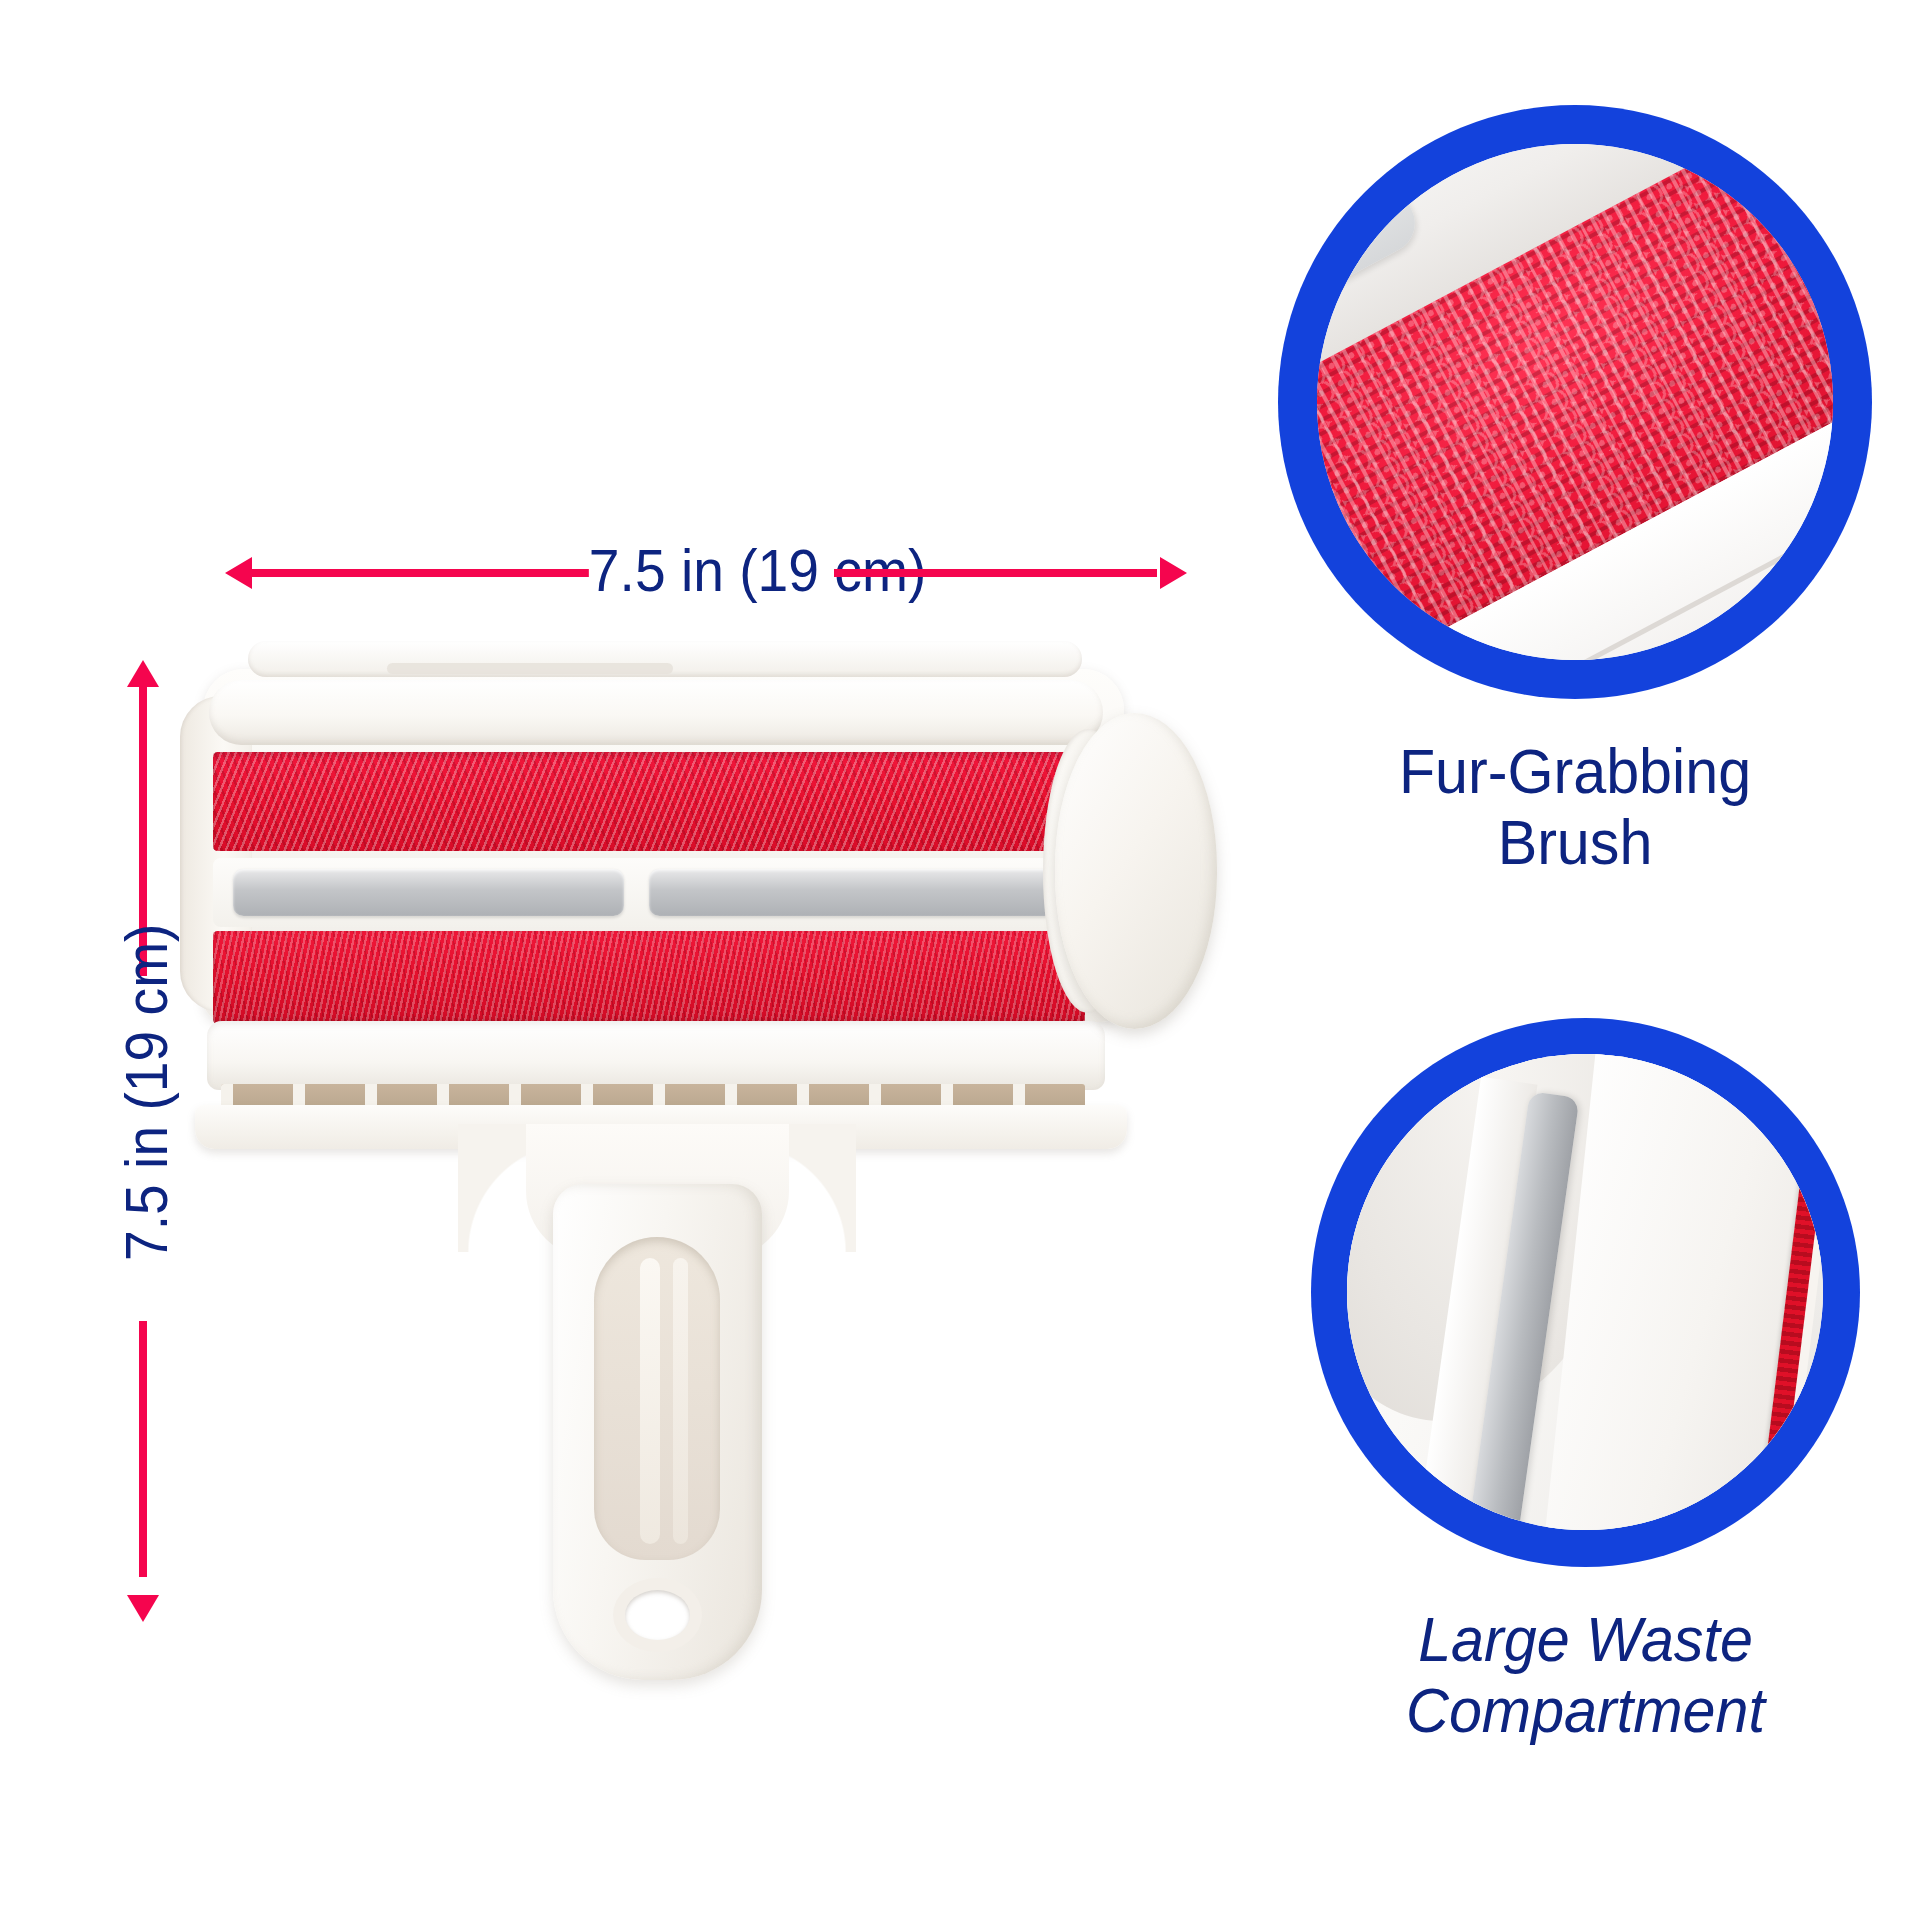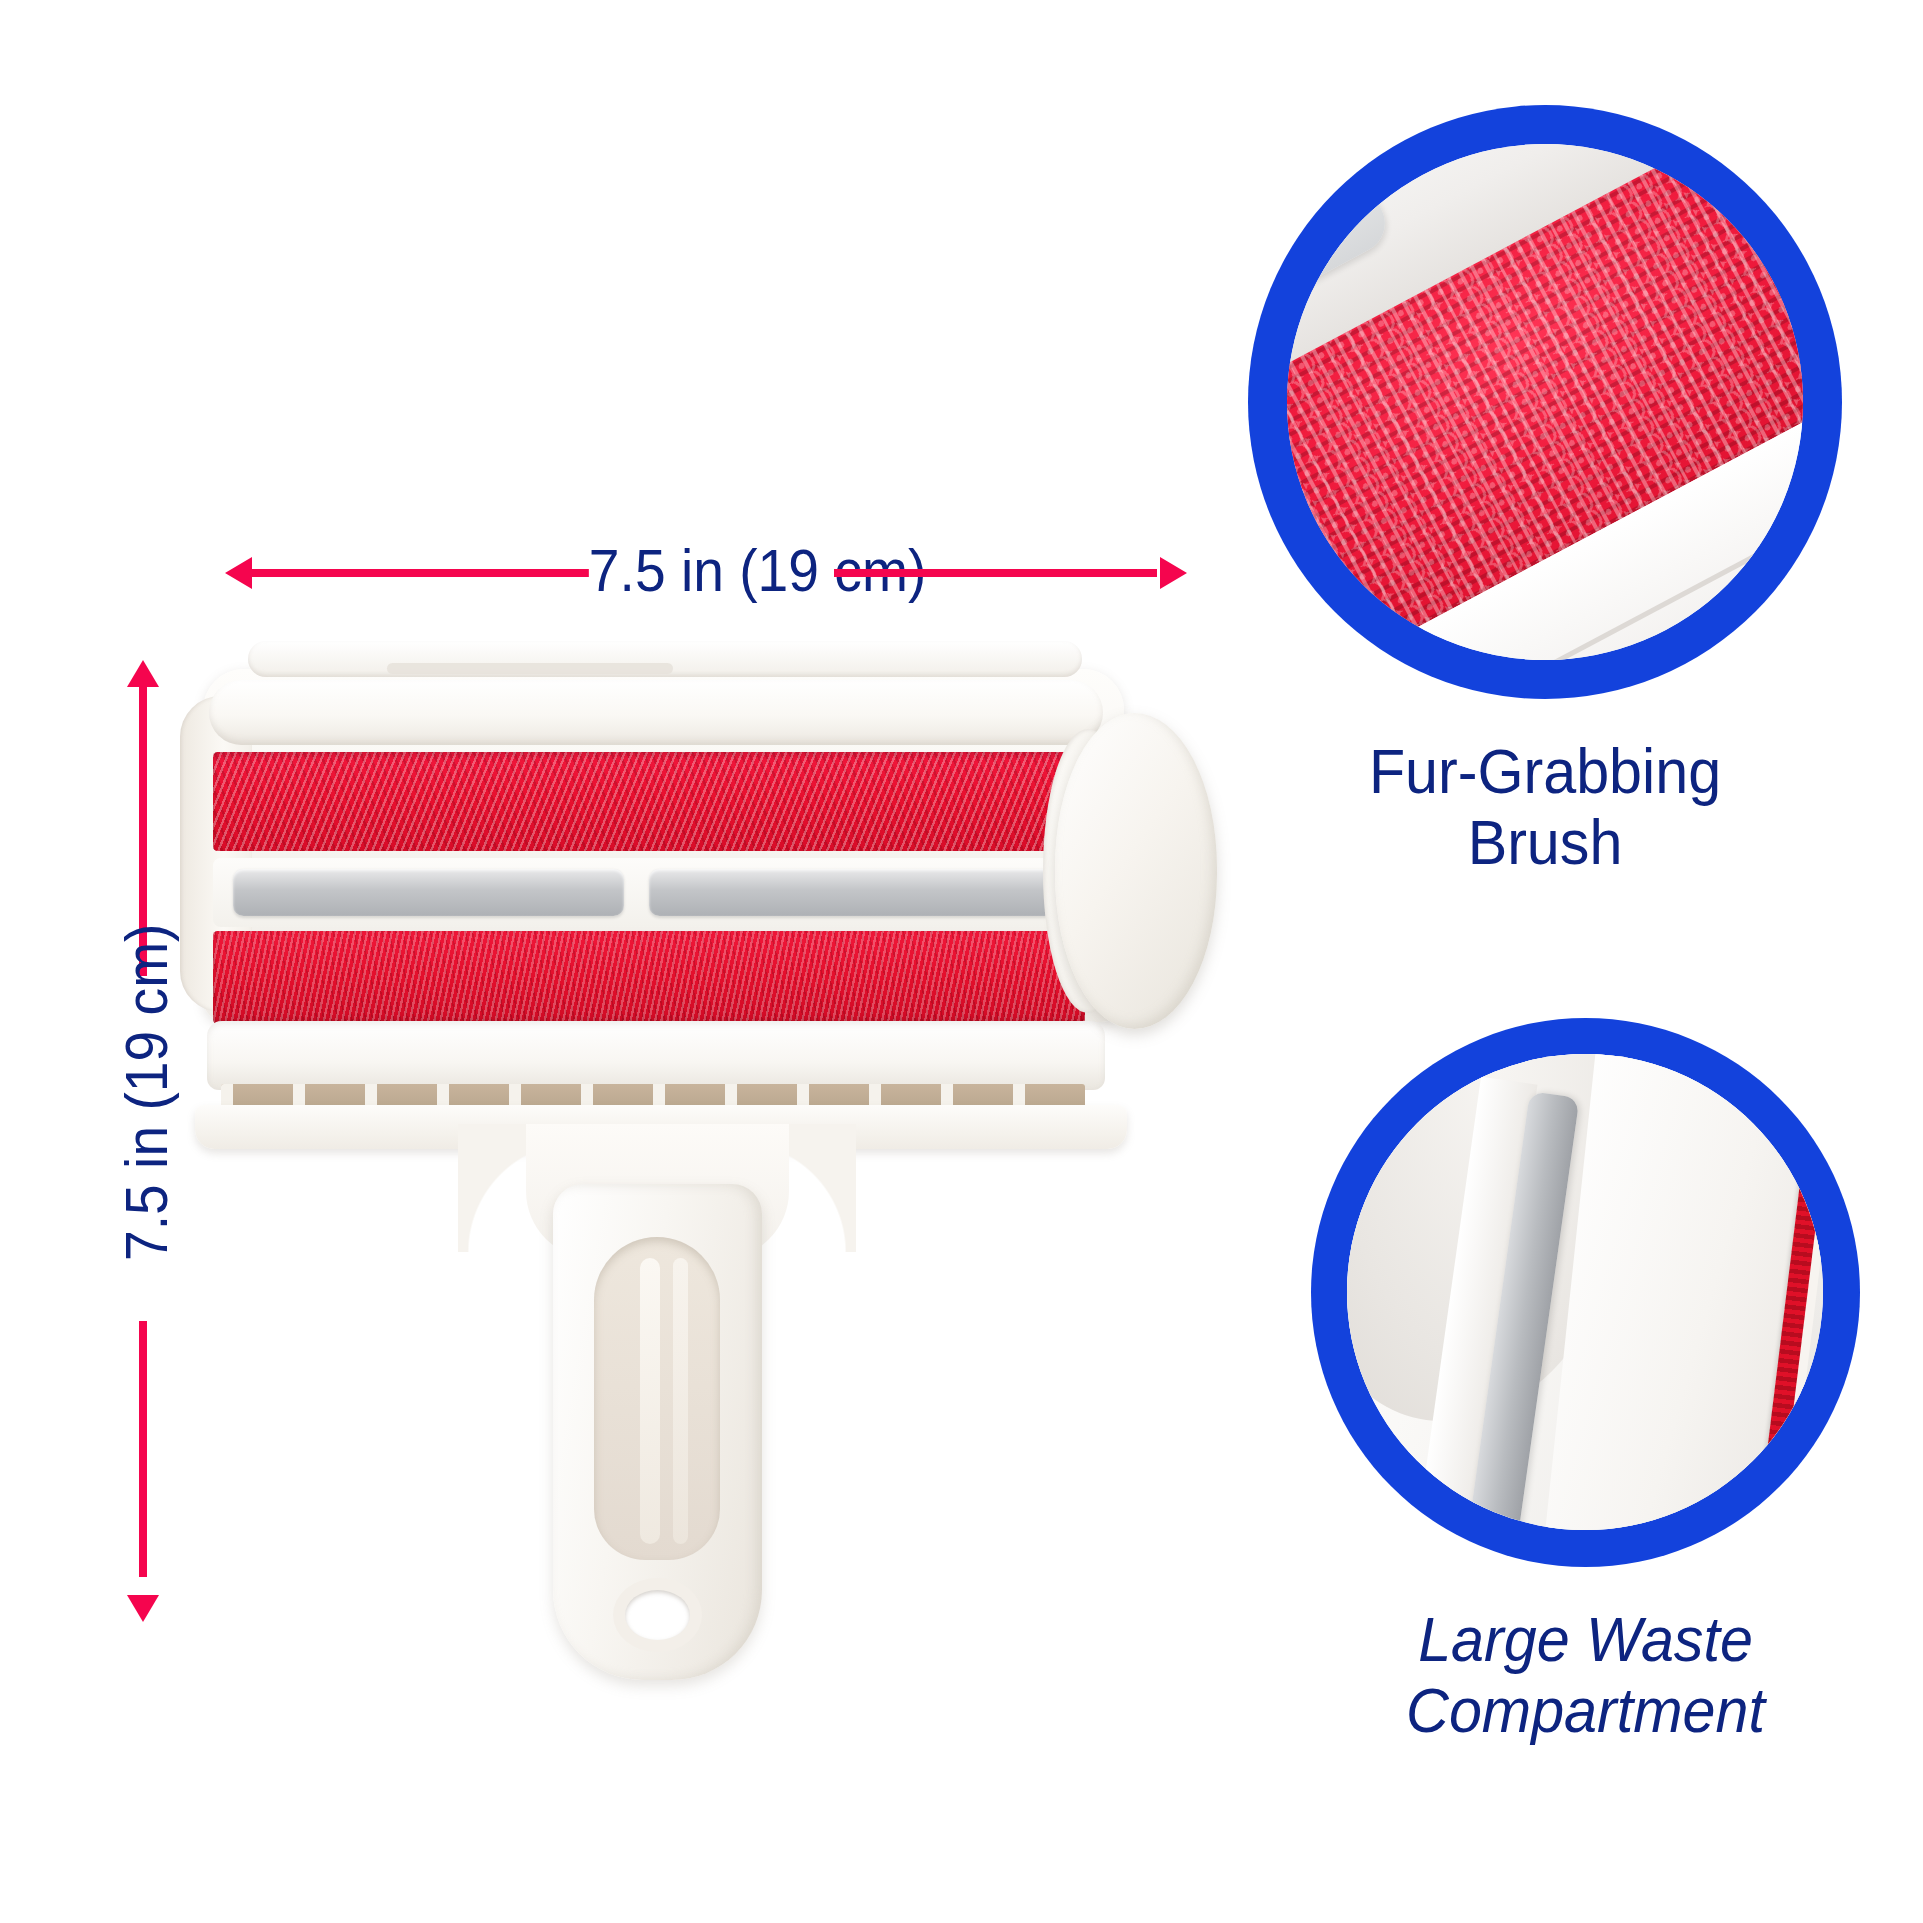--- a/index.html
+++ b/index.html
@@ -332,21 +332,21 @@
       <div class="handle-shoulder-r"></div>
       <div class="handle-neck"></div>
       <div class="handle-shaft"></div>
       <div class="handle-cavity"></div>
       <div class="handle-rib r1"></div>
       <div class="handle-rib r2"></div>
       <div class="hang-hole"></div>
     </div>
   </div>
 
-  <div class="inset" style="left:1248px;top:105px;width:594px;height:594px;">
+  <div class="inset" style="left:1278px;top:105px;width:594px;height:594px;">
     <div class="ring" style="width:594px;height:594px;"></div>
     <div class="ring-inner" style="left:39px;top:39px;width:516px;height:516px;">
       <div class="ph1">
         <div class="band-white-top"></div>
         <div class="tab-grey"></div>
         <div class="band-red"></div>
         <div class="band-white-bot"></div>
         <div class="seam"></div>
       </div>
     </div>

